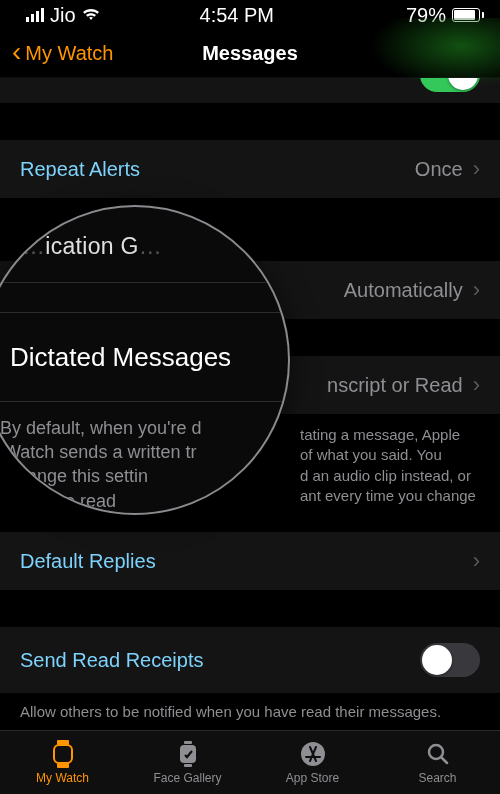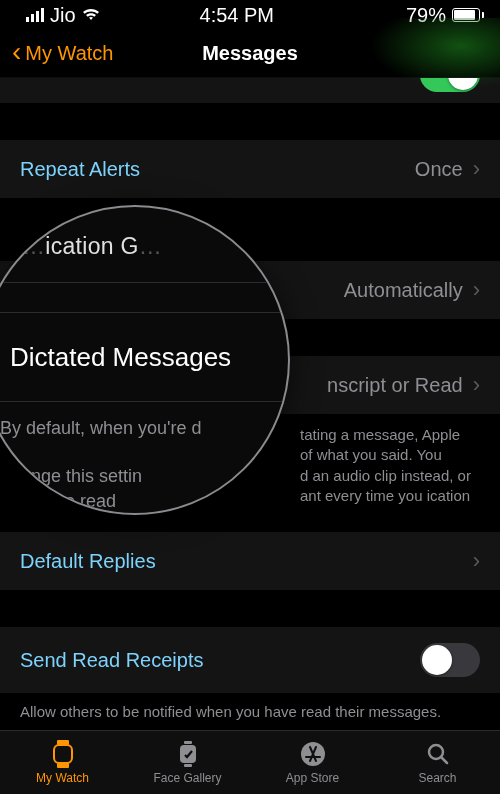--- a/index.html
+++ b/index.html
@@ -218,21 +218,21 @@
     <span class="cell-label"></span>
     <span class="cell-value">
       <span>nscript or Read</span>
       <span class="chevron">›</span>
     </span>
   </div>
   <div class="footer-text" style="padding-left:300px; text-indent:-0px; padding-top:10px; padding-bottom:26px;">
     <span>tating a message, Apple</span><br>
     <span>of what you said. You</span><br>
     <span>d an audio clip instead, or</span><br>
-    <span>ant every time you ication</span>
+    <span>ant every time you change</span>
   </div>
 
   <div class="cell">
     <span class="cell-label">Default Replies</span>
     <span class="cell-value">
       <span class="chevron">›</span>
     </span>
   </div>
 
   <div class="spacer"></div>
@@ -252,22 +252,22 @@
     <div class="mag-header" style="font-size:23px; padding-left:40px; text-align:left; color:#e0e0e0;">
       <span style="opacity:0.35">…</span>ication G<span style="opacity:0.35">…</span>
     </div>
     <div class="mag-sep"></div>
     <div style="height:46px"></div>
     <div class="mag-sep"></div>
     <div class="mag-title">Dictated Messages</div>
     <div class="mag-sep"></div>
     <div class="mag-foot">
       <span>By default, when you're d</span><br>
-      <br>
-      <span style="padding-left:2px">change this settin</span><br>
+      <span style="padding-left:4px">Watch sends a written tr</span><br>
+      <span style="padding-left:8px">change this settin</span><br>
       <span style="padding-left:56px">se read</span>
     </div>
   </div>
 </div>
 
 <div class="tabbar">
   <div class="tab active">
     <span class="icon">
       <svg width="22" height="28" viewBox="0 0 22 28">
           <rect x="5" y="0" width="12" height="5" rx="1" fill="#ff9500"></rect>

